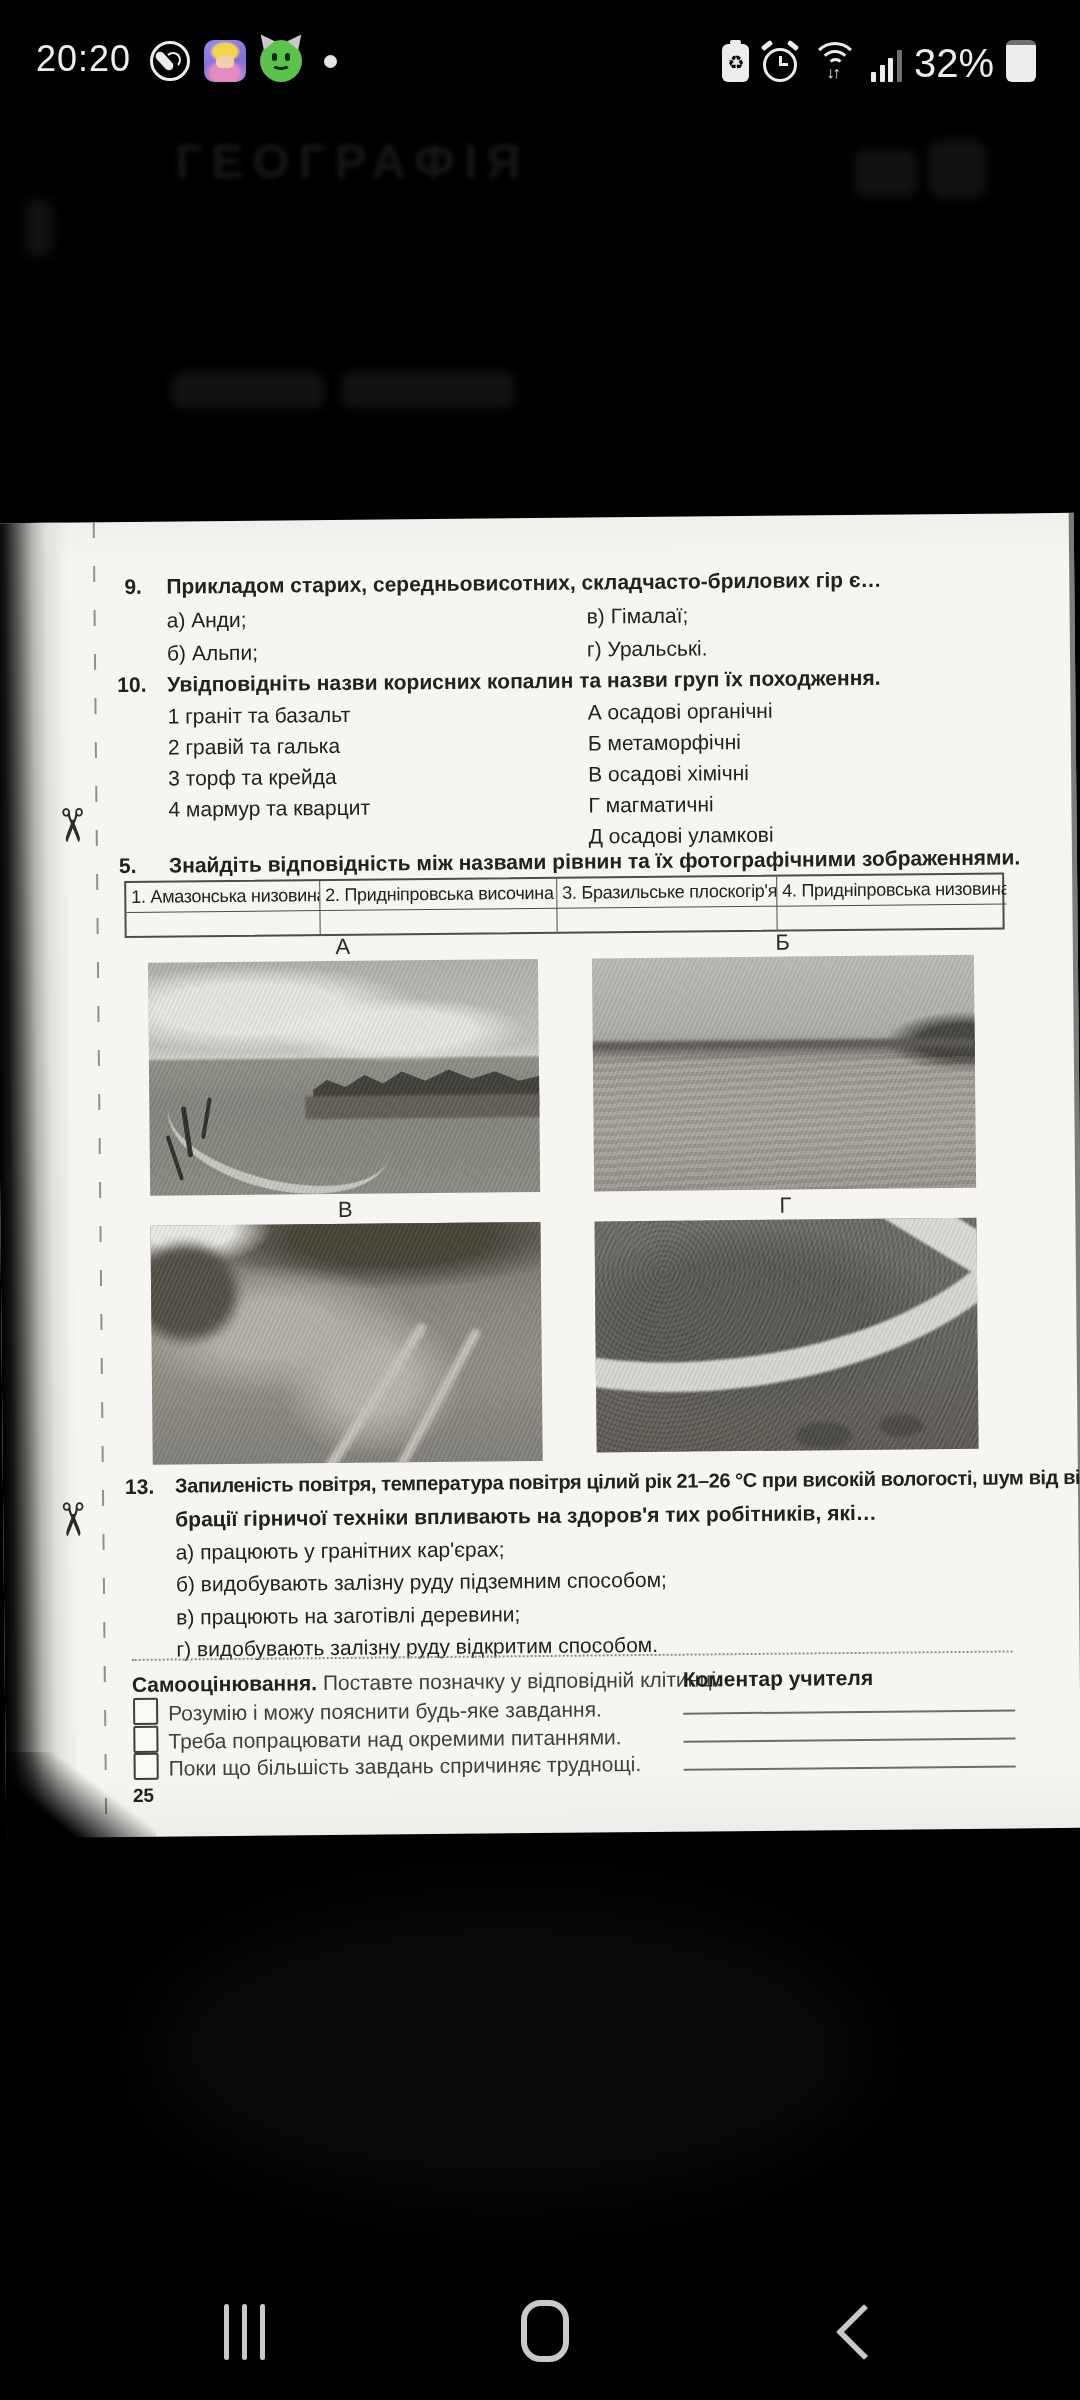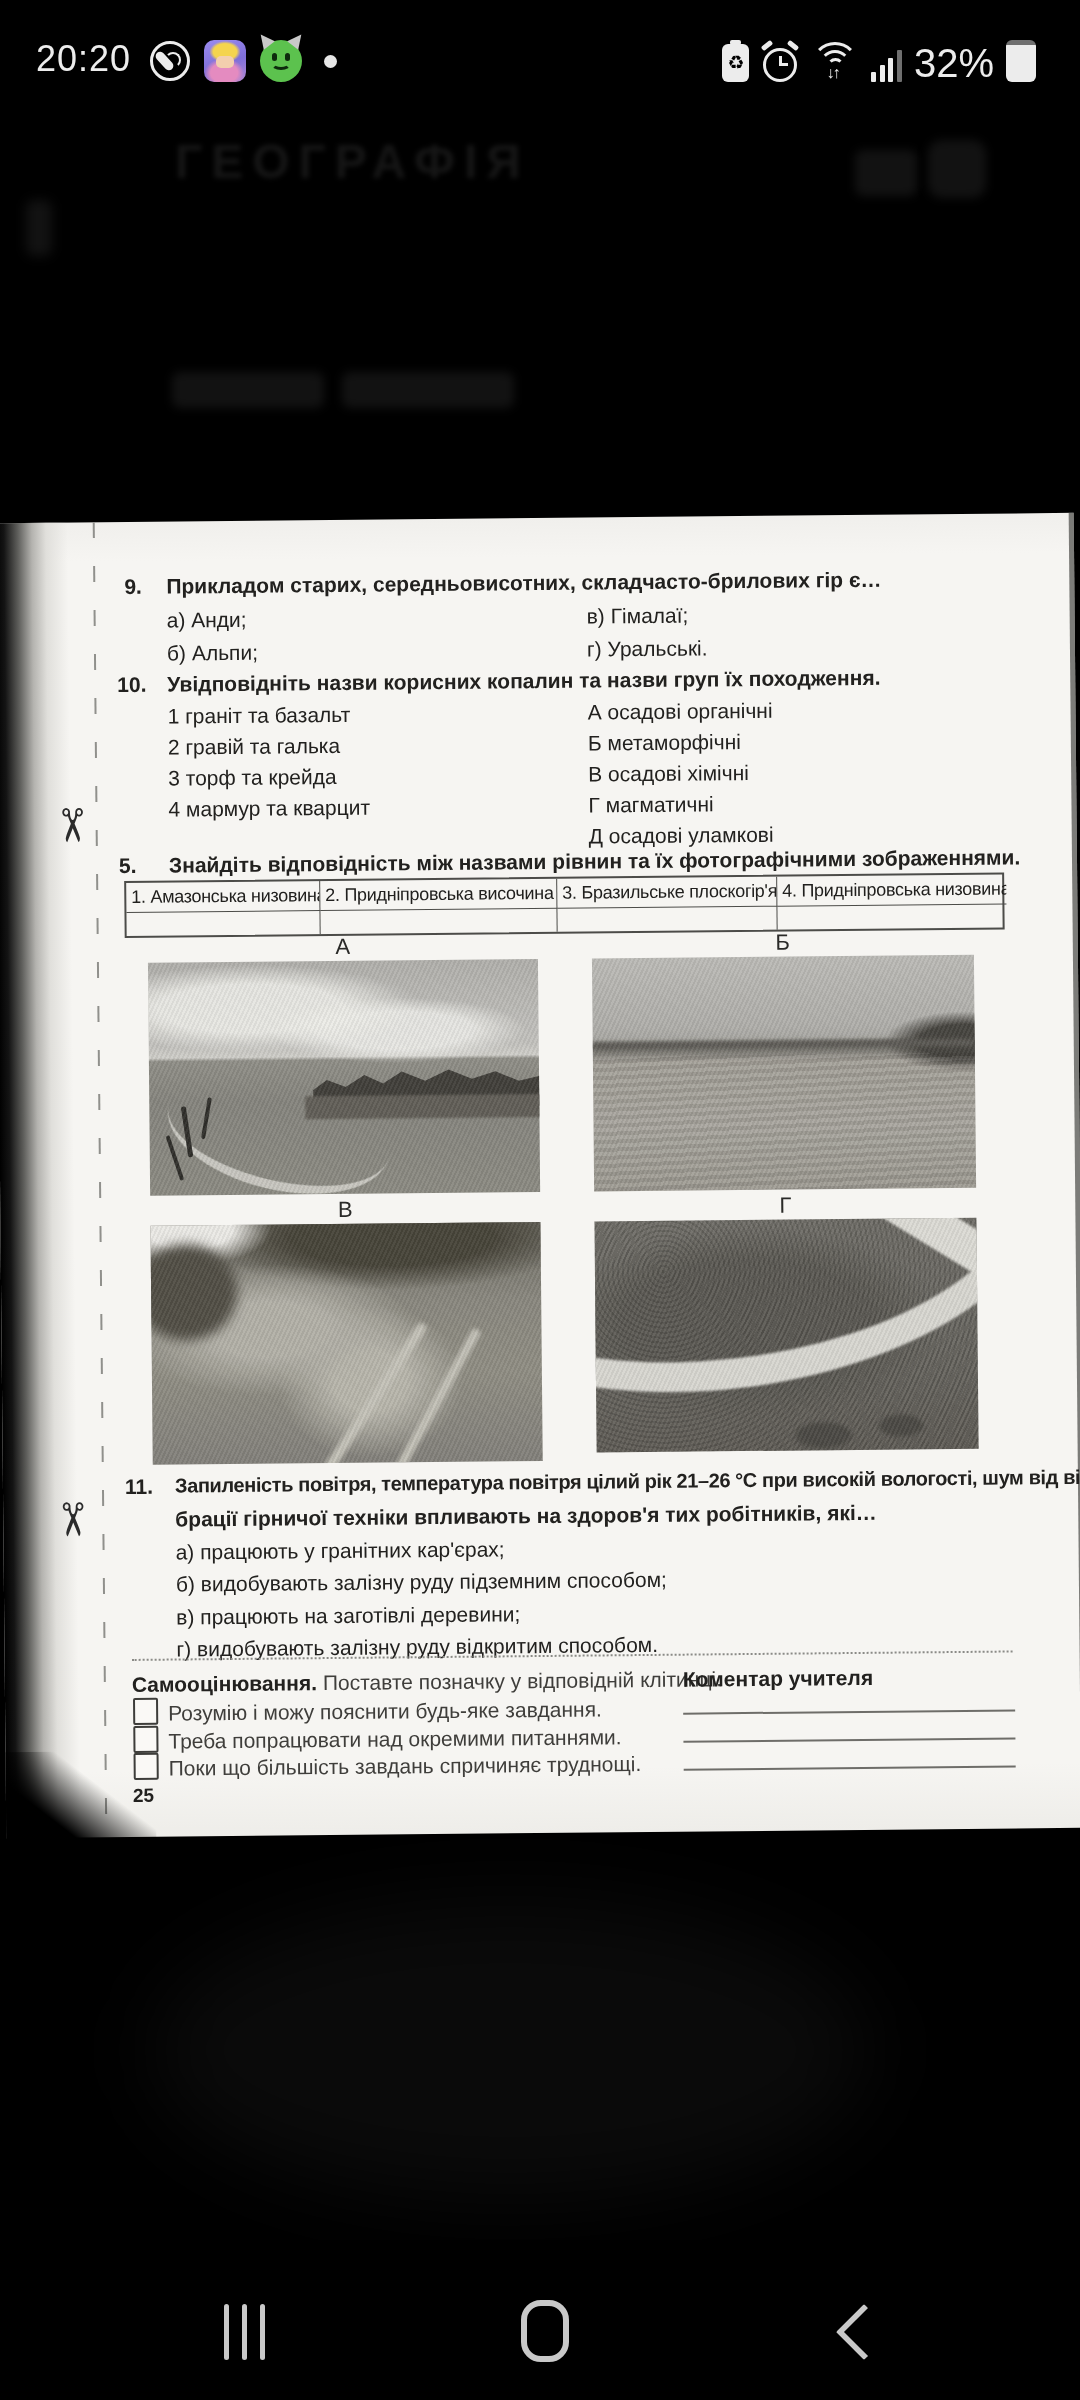--- a/index.html
+++ b/index.html
@@ -269,21 +269,21 @@
         <i class="s1"></i>
         <i class="s2"></i>
     </div>
     <div class="photo photo-g" style="left:594px;top:704px;width:382px;height:231px;">
       <i class="ring"></i>
         <i class="band"></i>
         <i class="t1"></i>
         <i class="t2"></i>
     </div>
 
-    <div class="t b" style="left:122px;top:952px;">11.</div>
+    <div class="t b" style="left:122px;top:952px;">13.</div>
     <div class="t b" style="left:172px;top:952px;font-size:20px;letter-spacing:-0.4px;">Запиленість повітря, температура повітря цілий рік 21–26 °С при високій вологості, шум від ві-</div>
     <div class="t b" style="left:172px;top:985px;">брації гірничої техніки впливають на здоров'я тих робітників, які…</div>
     <div class="t" style="left:172px;top:1018px;">а) працюють у гранітних кар'єрах;</div>
     <div class="t" style="left:172px;top:1050px;">б) видобувають залізну руду підземним способом;</div>
     <div class="t" style="left:172px;top:1083px;">в) працюють на заготівлі деревини;</div>
     <div class="t" style="left:172px;top:1115px;">г) видобувають залізну руду відкритим способом.</div>
 
     <div class="dotted-rule"></div>
     <div class="t" style="left:127px;top:1150px;">
       <span class="b">Самооцінювання.</span><span class="muted"> Поставте позначку у відповідній клітинці.</span>

